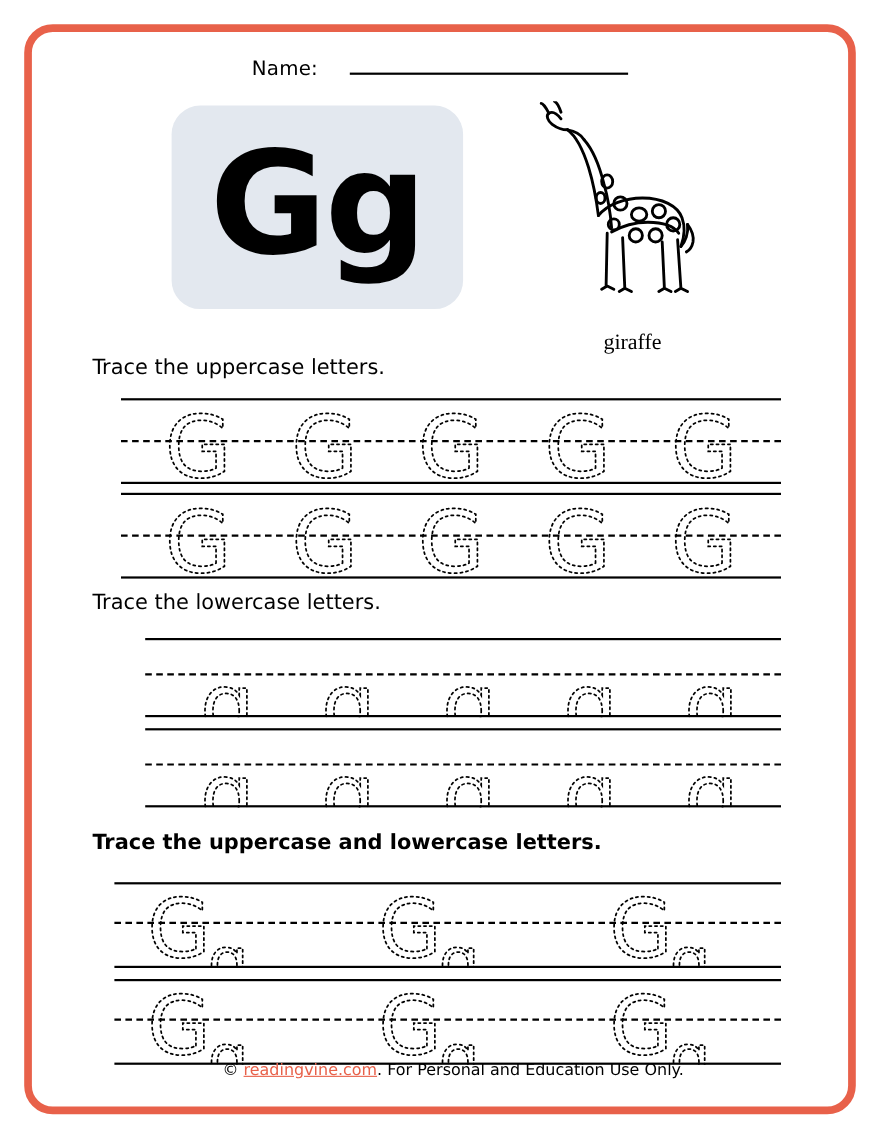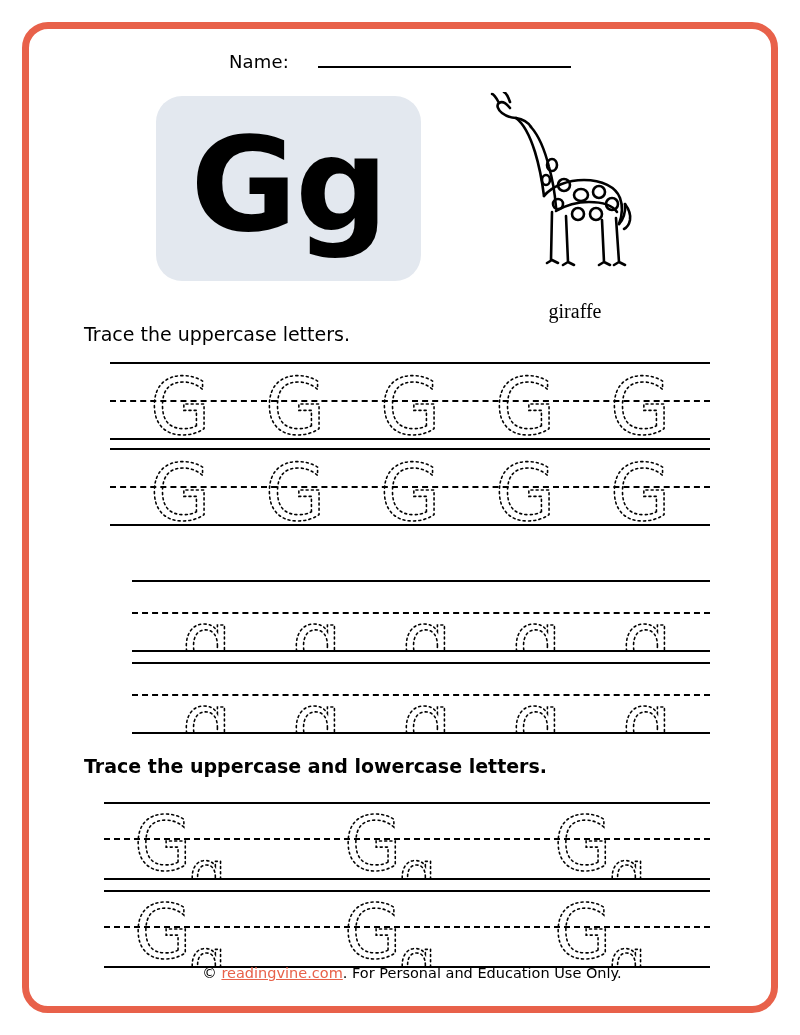--- a/index.html
+++ b/index.html
@@ -249,20 +249,21 @@
       <div class="rule-solid" style="top:76px;"></div>
       <svg class="glyph-row" viewBox="0 0 600 78" preserveAspectRatio="none">
         <text class="dot" x="40" y="72" font-size="78">G</text>
         <text class="dot" x="155" y="72" font-size="78">G</text>
         <text class="dot" x="270" y="72" font-size="78">G</text>
         <text class="dot" x="385" y="72" font-size="78">G</text>
         <text class="dot" x="500" y="72" font-size="78">G</text>
       </svg>
     </div>
 
+    <div class="section-heading" style="left:44px; top:497px;">Trace the lowercase letters.</div>
 
     <div class="ruling" style="left:92px; top:540px; width:578px; height:72px;">
       <div class="rule-solid" style="top:0;"></div>
       <div class="rule-dashed" style="top:32px;"></div>
       <div class="rule-solid" style="top:70px;"></div>
       <svg class="glyph-row" viewBox="0 0 578 72" preserveAspectRatio="none">
         <text class="dot" x="50" y="88" font-size="78">g</text>
         <text class="dot" x="160" y="88" font-size="78">g</text>
         <text class="dot" x="270" y="88" font-size="78">g</text>
         <text class="dot" x="380" y="88" font-size="78">g</text>

